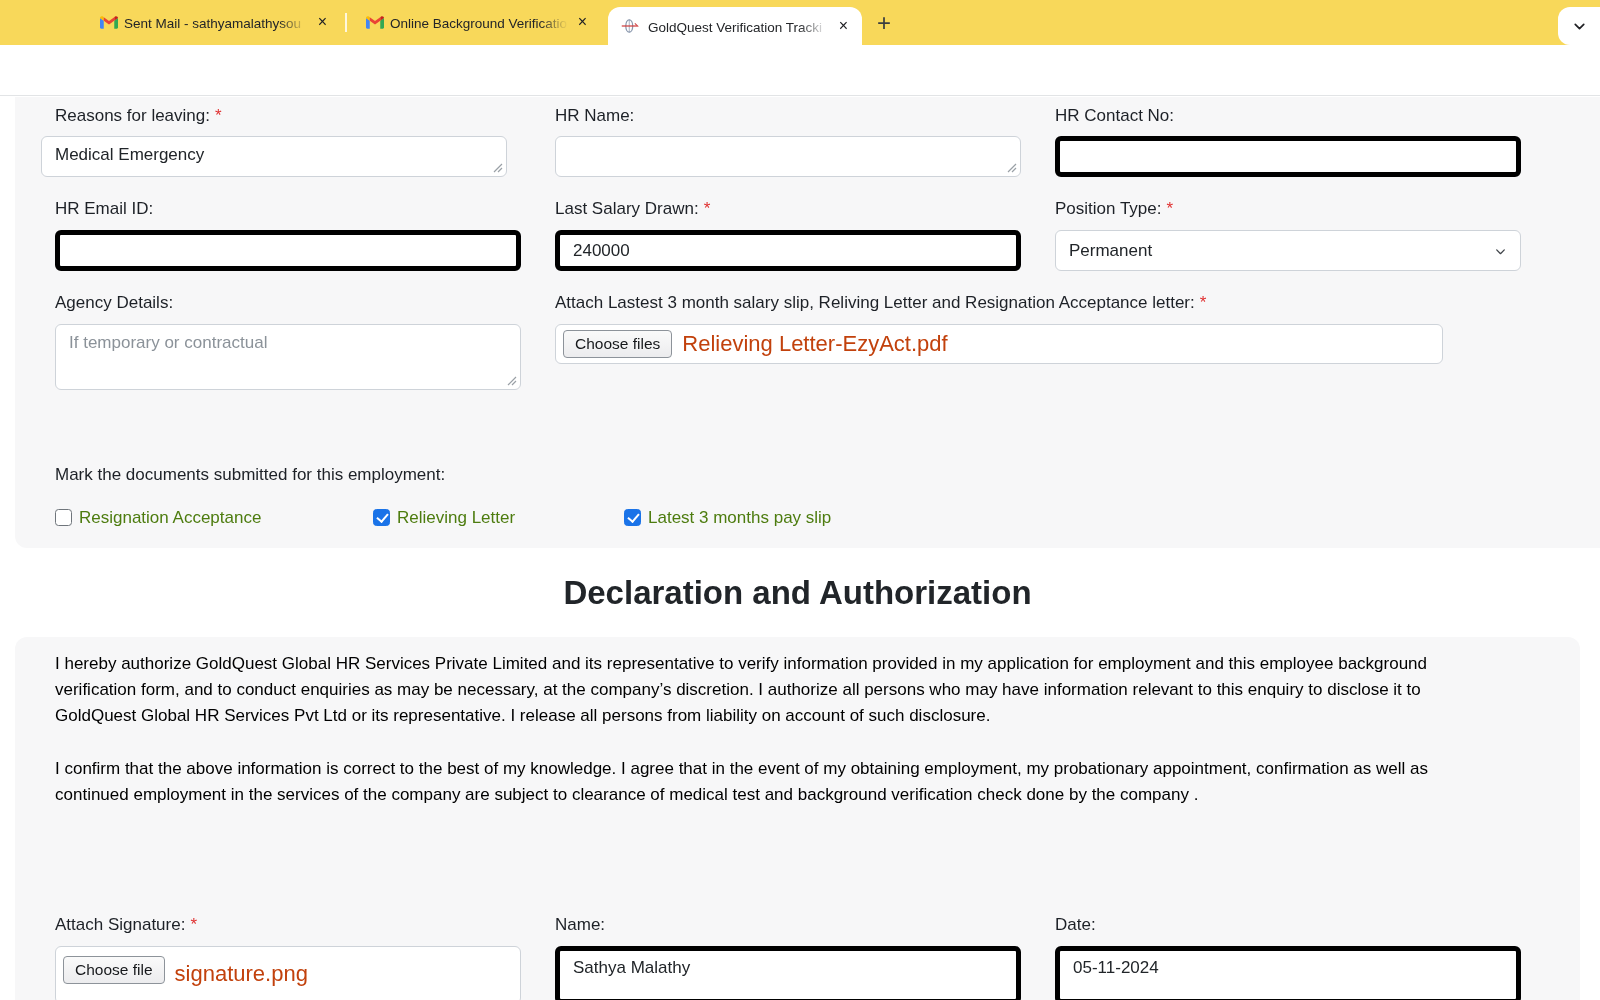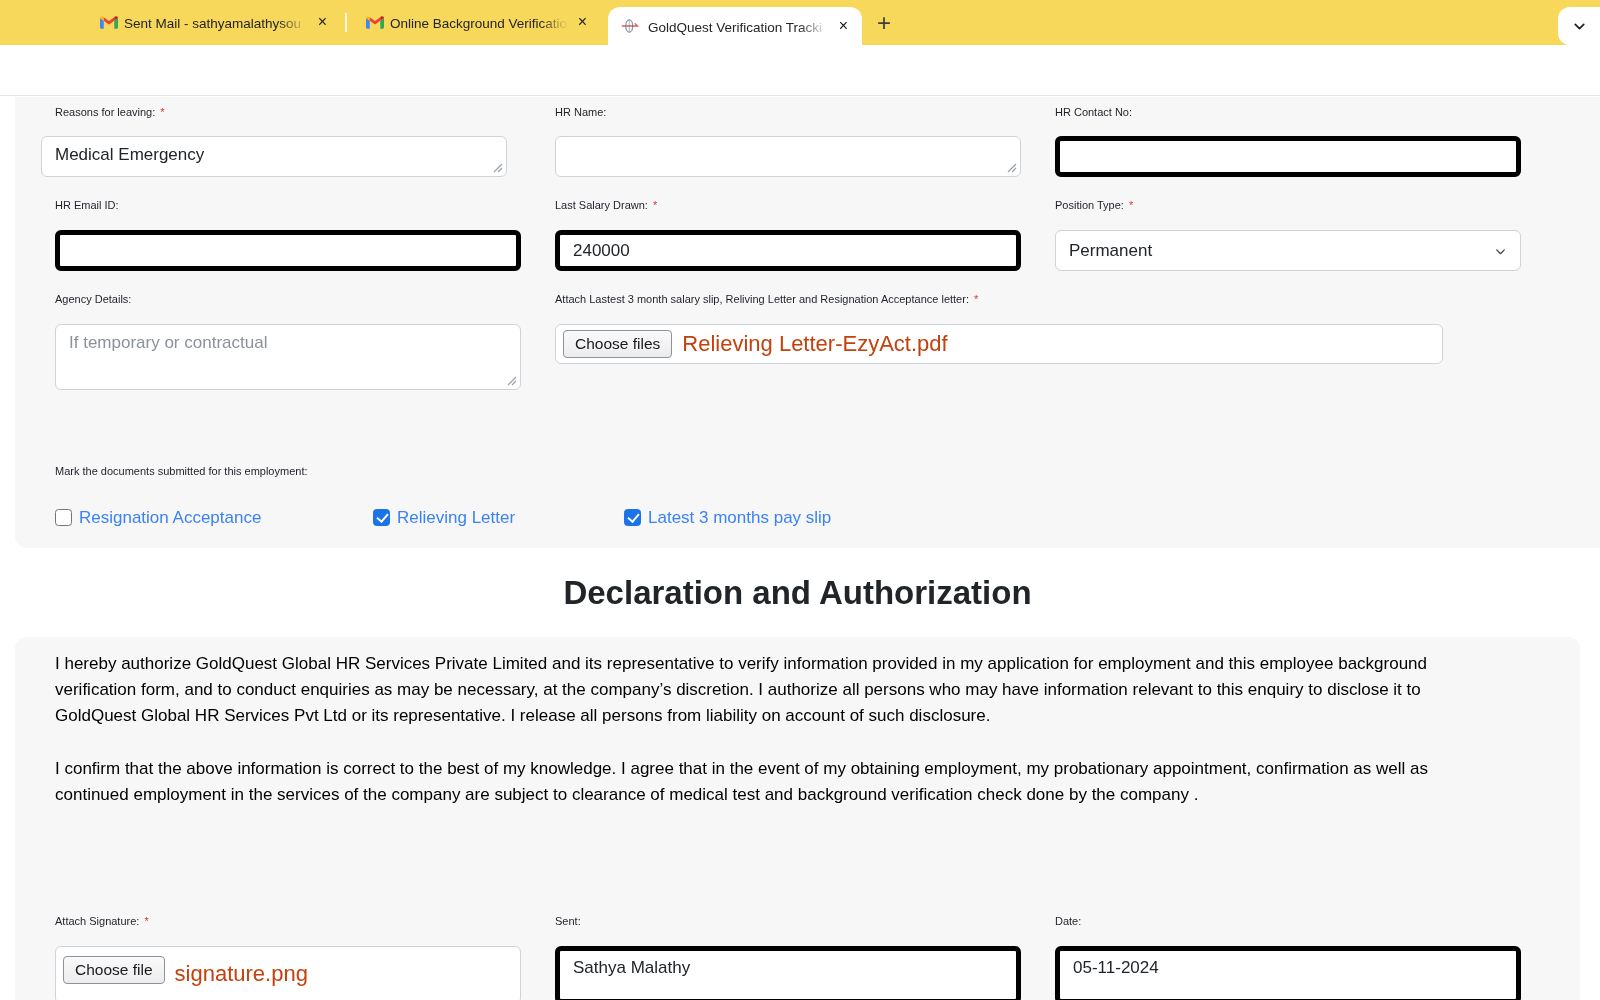--- a/index.html
+++ b/index.html
@@ -44,21 +44,21 @@
   .menu-dots { position:absolute; left:1567px; top:56px; width:20px; height:28px; font-size:19px;
     color:#3c4043; text-align:center; line-height:28px; }
 
   
   .panel1 { position:absolute; left:15px; top:97px; width:1585px; height:451px; background:#f7f7f8;
     border-radius:0 0 0 12px; }
   .panel2 { position:absolute; left:15px; top:637px; width:1565px; height:400px; background:#f7f7f8;
     border-radius:12px; }
 
   
-  .label { position:absolute; font-size:11px; color:#1d2127; white-space:nowrap; }
+  .label { position:absolute; font-size:17px; color:#1d2127; white-space:nowrap; }
   .req { color:#e03131; margin-left:5px; }
   .ta-wrap { position:absolute; }
   .ta { width:100%; height:100%; border:1px solid #ced3d9; border-radius:6px; background:#fff;
     padding:8px 13px; font:17px "Liberation Sans", sans-serif; color:#212529; resize:none; outline:none; }
   .ta::placeholder { color:#8b9299; }
   .resize-handle { position:absolute; right:4px; bottom:4px; }
   .inp { position:absolute; border:5px solid #000000; border-radius:6px; background:#fff;
     padding:0 13px; font:17px "Liberation Sans", sans-serif; color:#212529; outline:none; }
   .selectbox { position:absolute; border:1px solid #ced3d9; border-radius:6px; background:#fff;
     display:flex; align-items:center; padding:18px 13px; font-size:17px; color:#212529; }
@@ -69,21 +69,21 @@
   .filebtn { border:1px solid #8d939a; border-radius:4px; background:linear-gradient(#fafafa,#ececee);
     padding:4px 11px; font-size:15.5px; color:#16181b; white-space:nowrap; cursor:pointer; }
   .filename { margin-left:10px; font-size:22px; color:#c2410c; white-space:nowrap; align-self:center; }
   .filebox.tall .filename { align-self:flex-start; margin-top:5px; }
 
   .cb { position:absolute; width:17px; height:17px; border:1.6px solid #6f757b; border-radius:3.5px;
     background:#fff; }
   .cb[data-checked="true"] { background:#1a73e8; border-color:#1a73e8; }
   .cb[data-checked="true"]::after { content:""; position:absolute; left:4.6px; top:1px; width:4.6px;
     height:9.2px; border-right:2.2px solid #fff; border-bottom:2.2px solid #fff; transform:rotate(40deg); }
-  .cblabel { position:absolute; font-size:17px; color:#3b82f6; white-space:nowrap; }
+  .cblabel { position:absolute; font-size:17px; color:#4d7c0f; white-space:nowrap; }
 
   .decl-title { position:absolute; left:0; top:574px; width:1595px; text-align:center;
     font-size:33px; font-weight:700; color:#212529; }
   .para { position:absolute; left:55px; width:1449px; font-size:17px; line-height:26px; color:#000000; }
 </style>
 </head>
 <body>
 
 <div class="tabstrip">
 
@@ -234,21 +234,21 @@
 <span class="cblabel" style="left:397px;top:508px">Relieving Letter</span>
 
 <span class="cb" style="left:624px;top:509px" data-checked="true"></span>
 <span class="cblabel" style="left:648px;top:508px">Latest 3 months pay slip</span>
 
 <div class="decl-title">Declaration and Authorization</div>
 <div class="para" style="top:651px">I hereby authorize GoldQuest Global HR Services Private Limited and its representative to verify information provided in my application for employment and this employee background verification form, and to conduct enquiries as may be necessary, at the company’s discretion. I authorize all persons who may have information relevant to this enquiry to disclose it to GoldQuest Global HR Services Pvt Ltd or its representative. I release all persons from liability on account of such disclosure.</div>
 <div class="para" style="top:756px">I confirm that the above information is correct to the best of my knowledge. I agree that in the event of my obtaining employment, my probationary appointment, confirmation as well as continued employment in the services of the company are subject to clearance of medical test and background verification check done by the company .</div>
 
 <div class="label" style="left:55px;top:915px"><span>Attach Signature:</span><span class="req">*</span></div>
-<div class="label" style="left:555px;top:915px">Sent:</div>
+<div class="label" style="left:555px;top:915px">Name:</div>
 <div class="label" style="left:1055px;top:915px">Date:</div>
 
 <div class="filebox tall" style="left:55px;top:946px;width:466px;height:58px">
   <span class="filebtn">Choose file</span>
   <span class="filename">signature.png</span>
 </div>
 <input class="inp" style="left: 555px; top: 946px; width: 466px; height: 58px; padding-bottom: 14px;" value="Sathya Malathy">
 <input class="inp" style="left: 1055px; top: 946px; width: 466px; height: 58px; padding-bottom: 14px;" value="05-11-2024">
 
 </body></html>

